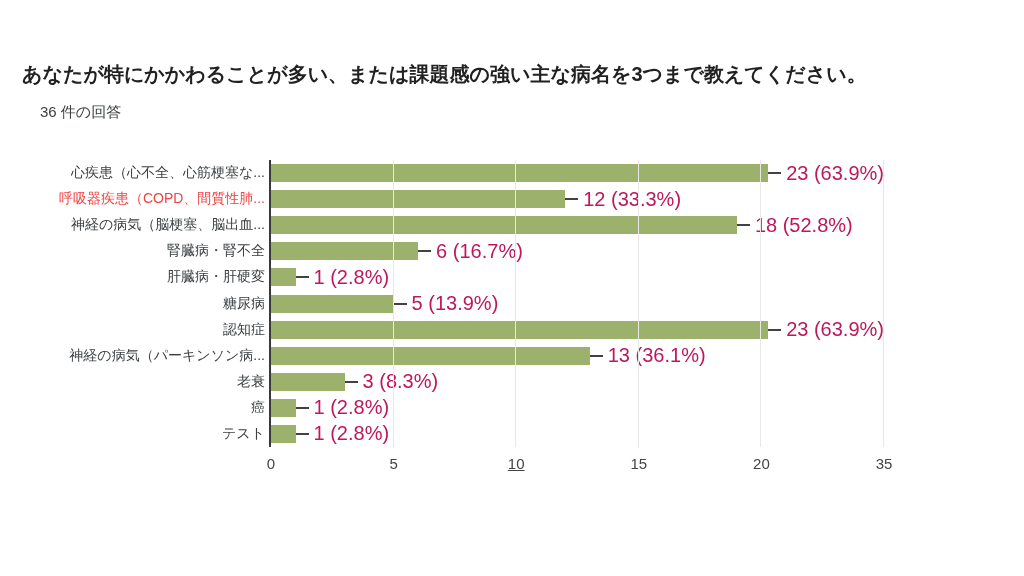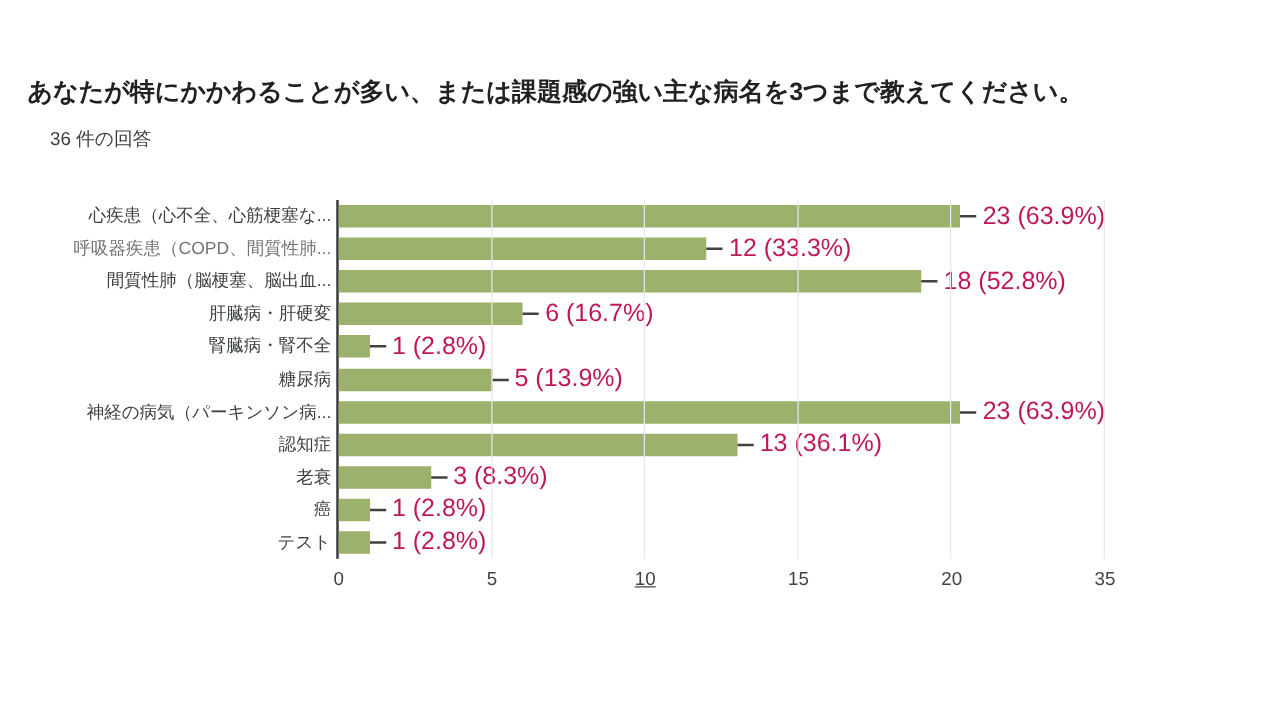--- a/index.html
+++ b/index.html
@@ -126,27 +126,27 @@
   <div class="title">あなたが特にかかわることが多い、または課題感の強い主な病名を3つまで教えてください。</div>
 
   <div class="subtitle">
     <span>36</span>
     <span>件の回答</span>
   </div>
 
   <div class="chart">
     <div class="cat-col" id="cat-col">
         <div class="cat-label" style="color: rgb(60, 64, 67);">心疾患（心不全、心筋梗塞な...</div>
-        <div class="cat-label" style="color: #737373; margin-left: 40px;">呼吸器疾患（COPD、間質性肺...</div>
-        <div class="cat-label" style="color: rgb(60, 64, 67);">間質性肺（脳梗塞、脳出血...</div>
+        <div class="cat-label" style="color: #ef4444; margin-left: 40px;">呼吸器疾患（COPD、間質性肺...</div>
+        <div class="cat-label" style="color: rgb(60, 64, 67);">神経の病気（脳梗塞、脳出血...</div>
+        <div class="cat-label" style="color: rgb(60, 64, 67);">腎臓病・腎不全</div>
         <div class="cat-label" style="color: rgb(60, 64, 67);">肝臓病・肝硬変</div>
-        <div class="cat-label" style="color: rgb(60, 64, 67);">腎臓病・腎不全</div>
         <div class="cat-label" style="color: rgb(60, 64, 67);">糖尿病</div>
+        <div class="cat-label" style="color: rgb(60, 64, 67);">認知症</div>
         <div class="cat-label" style="color: rgb(60, 64, 67);">神経の病気（パーキンソン病...</div>
-        <div class="cat-label" style="color: rgb(60, 64, 67);">認知症</div>
         <div class="cat-label" style="color: rgb(60, 64, 67);">老衰</div>
         <div class="cat-label" style="color: rgb(60, 64, 67);">癌</div>
         <div class="cat-label" style="color: rgb(60, 64, 67);">テスト</div>
       </div>
     <div class="plot" id="plot">
       <div class="rows" id="rows">
           <div class="bar-row">
             <div class="bar" style="width: 92%; background: rgb(155, 177, 108);"></div>
             <div class="connector"></div>
             <div class="value-label">23 (63.9%)</div>

